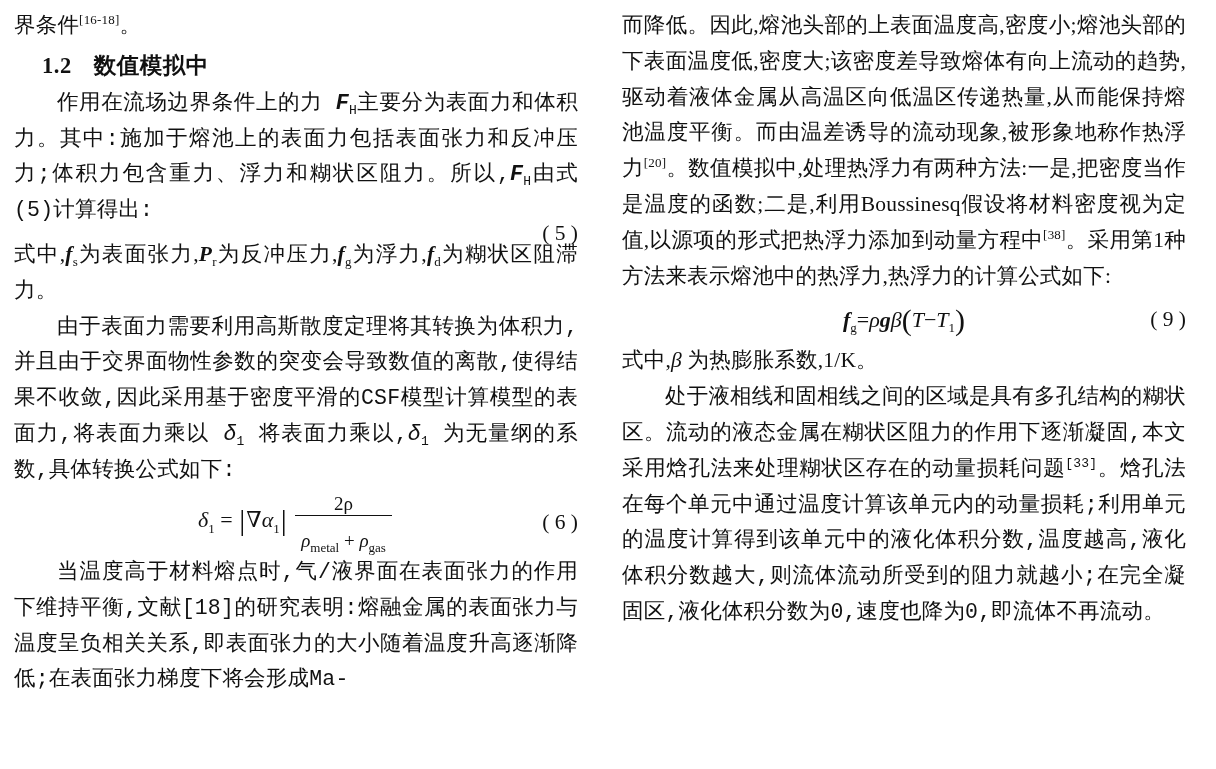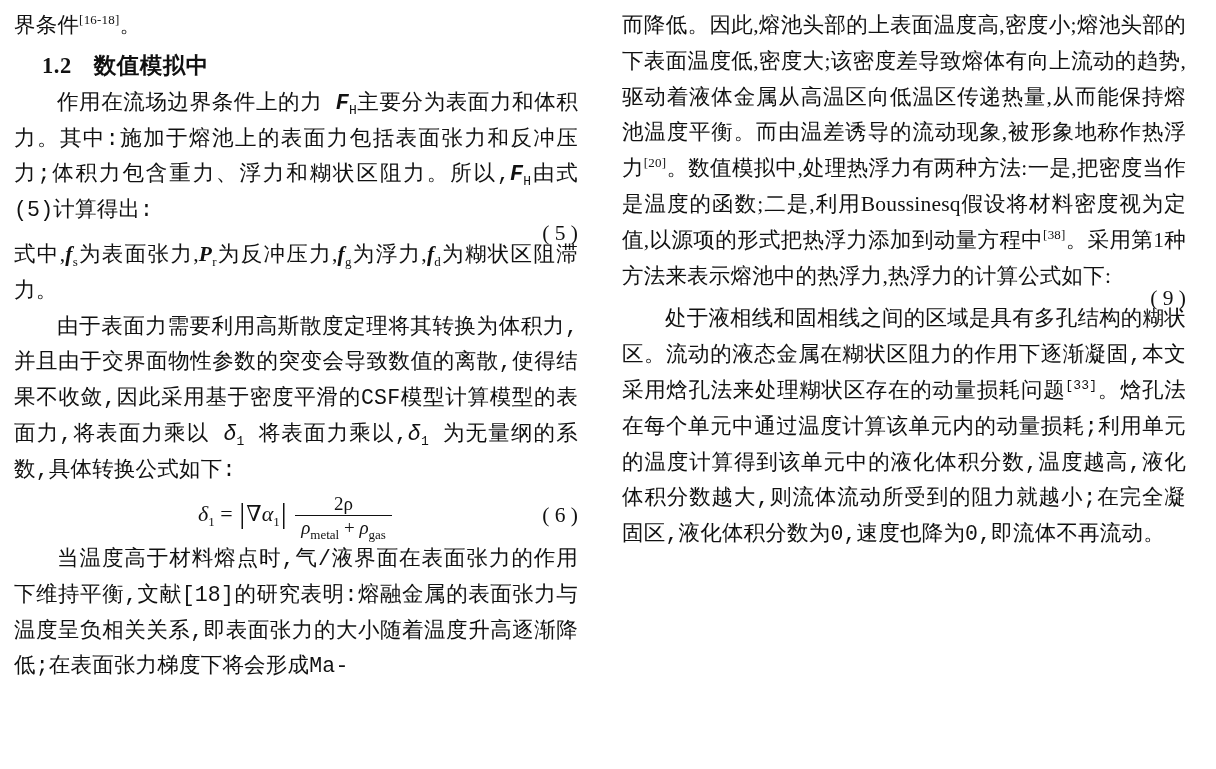--- a/index.html
+++ b/index.html
@@ -96,21 +96,21 @@
     margin: 0 2px;
     font-family: Liberation Serif, serif;
   }
   .frac .num {
     display: block;
     padding: 0 6px 1px 6px;
   }
   .frac .den {
     display: block;
     border-top: 1.3px solid #111;
-    padding: 1px 6px 0 6px;
+    padding: 14px 6px 0 6px;
   }
   .bigbar {
     font-size: 30px;
     line-height: 0;
     position: relative;
     top: 3px;
     margin: 0 1px;
   }
   .paren-big {
     font-size: 30px;
@@ -166,23 +166,29 @@
       <p class="indent">当温度高于材料熔点时,气/液界面在表面张力的作用下维持平衡,文献[18]的研究表明:熔融金属的表面张力与温度呈负相关关系,即表面张力的大小随着温度升高逐渐降低;在表面张力梯度下将会形成Ma-</p>
     </div>
 
     <div class="col">
 
       <p>
         <span>而降低。因此,熔池头部的上表面温度高,密度小;熔池头部的下表面温度低,密度大;该密度差导致熔体有向上流动的趋势,驱动着液体金属从高温区向低温区传递热量,从而能保持熔池温度平衡。而由温差诱导的流动现象,被形象地称作热浮力</span><sup>[20]</sup><span>。数值模拟中,处理热浮力有两种方法:一是,把密度当作是温度的函数;二是,利用Boussinesq假设将材料密度视为定值,以源项的形式把热浮力添加到动量方程中</span><sup>[38]</sup><span>。采用第1种方法来表示熔池中的热浮力,热浮力的计算公式如下:</span>
       </p>
 
       <div class="eqline">
+        <span class="eqbody">
+          <span class="bi">f</span><sub>g</sub><span>=</span><span class="it">ρ</span><span class="bi">g</span><span class="it">β</span><span class="paren-big">(</span><span class="it">T</span><span>−</span><span class="it">T</span><sub>1</sub><span class="paren-big">)</span>
+        </span>
         <span class="eqnum">( 9 )</span>
       </div>
 
+      <p>
+        <span>式中,</span><span class="it">β</span><span> 为热膨胀系数,1/K。</span>
+      </p>
 
       <p class="indent">
         <span>处于液相线和固相线之间的区域是具有多孔结构的糊状区。流动的液态金属在糊状区阻力的作用下逐渐凝固,本文采用焓孔法来处理糊状区存在的动量损耗问题</span><sup>[33]</sup><span>。焓孔法在每个单元中通过温度计算该单元内的动量损耗;利用单元的温度计算得到该单元中的液化体积分数,温度越高,液化体积分数越大,则流体流动所受到的阻力就越小;在完全凝固区,液化体积分数为0,速度也降为0,即流体不再流动。</span>
       </p>
     </div>
 
   </div>
 </div>
 
 </body></html>

